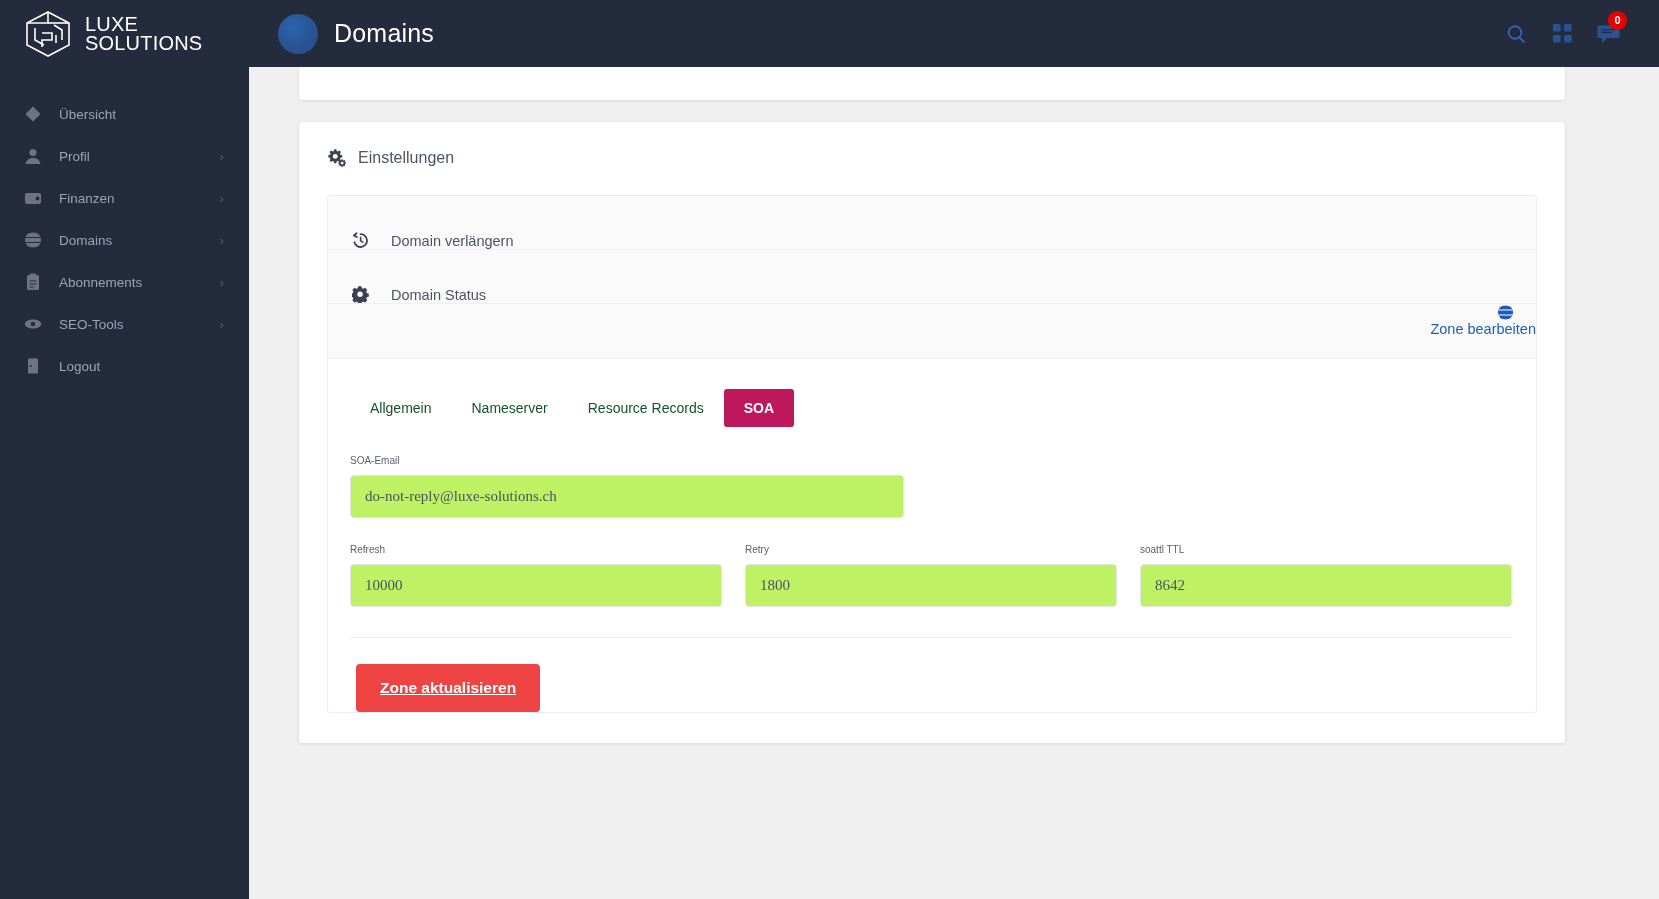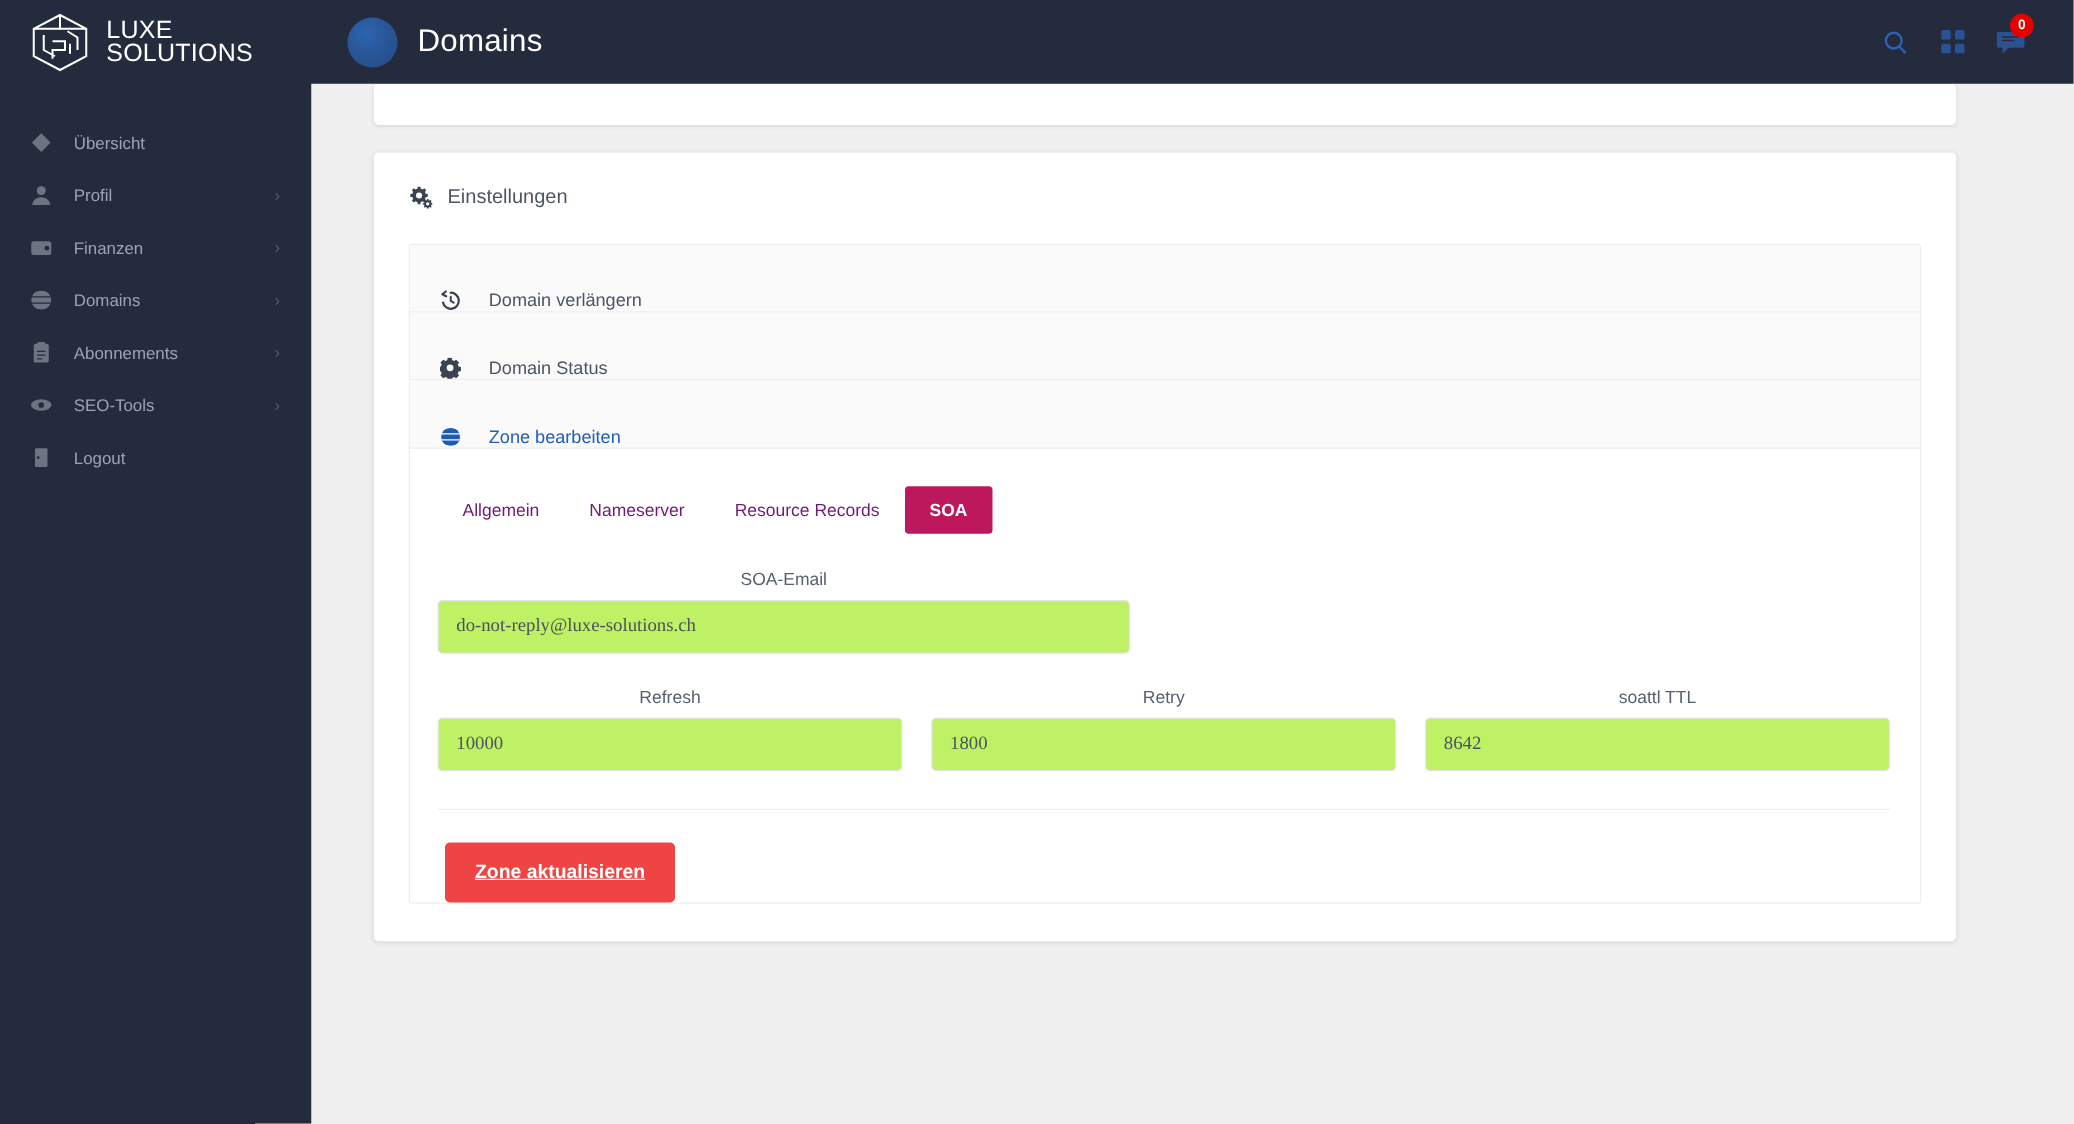--- a/index.html
+++ b/index.html
@@ -169,46 +169,45 @@
     display: flex; align-items: flex-end;
     height: 54px;
     padding-left: 22px;
     border-bottom: 1px solid #eeeff1;
     cursor: pointer;
     font-size: 14.5px;
     color: #4d5562;
   }
   .list-row:last-child { border-bottom: none; }
   .list-row .li { width: 20px; display: flex; justify-content: center; margin-right: 21px; }
-  .list-row.link { color: #2160b8; }
+  .list-row.link { color: #2160b8; flex-direction: column; }
 
   .tabs {
     display: flex; align-items: flex-end;
     padding: 30px 0 0 22px;
     gap: 0px;
   }
   .tab {
     padding: 11px 20px;
     font-size: 14px;
-    color: #701a75;
+    color: #14532d;
     border-radius: 3px;
     cursor: pointer;
   }
   .tab.active {
     background: #be185d;
     color: #ffffff;
     font-weight: 600;
   }
 
   .form { padding: 28px 24px 0 22px; }
   .field-label {
-    font-size: 14px;
+    font-size: 10px;
     color: #57606e;
     margin-bottom: 9px;
-    text-align: center;
   }
   .input {
     width: 100%;
     height: 43px;
     border: 1px solid #e2e4e7;
     border-radius: 4px;
     padding: 0 14px;
     font-size: 15px;
     color: #4b525e;
     font-family: Liberation Serif, serif;

